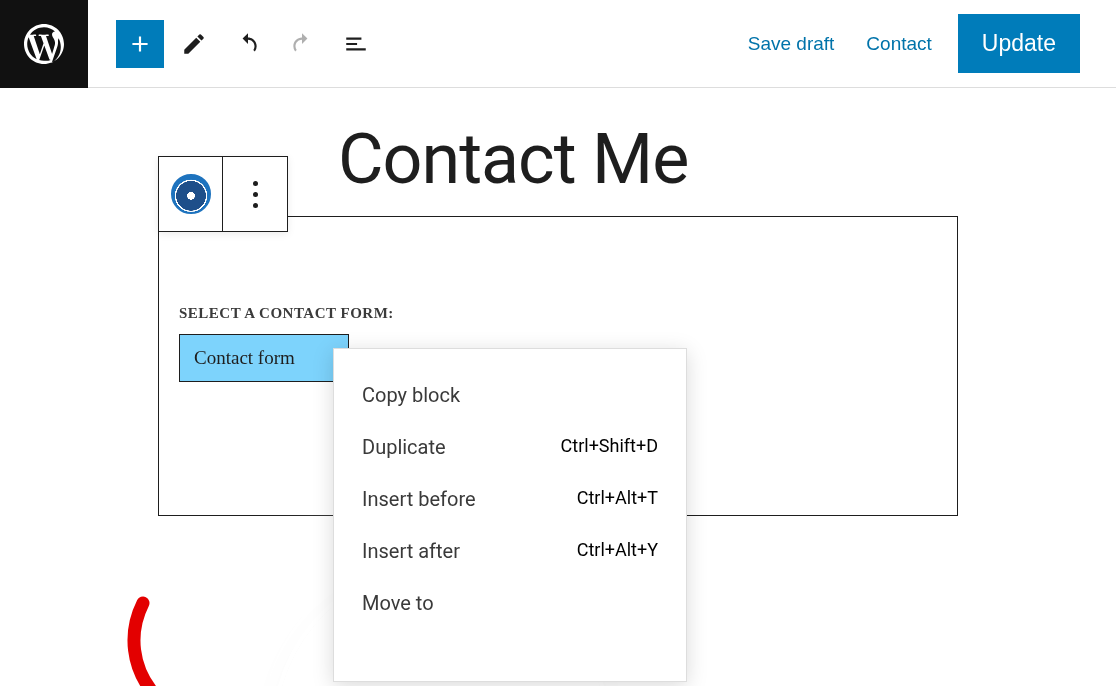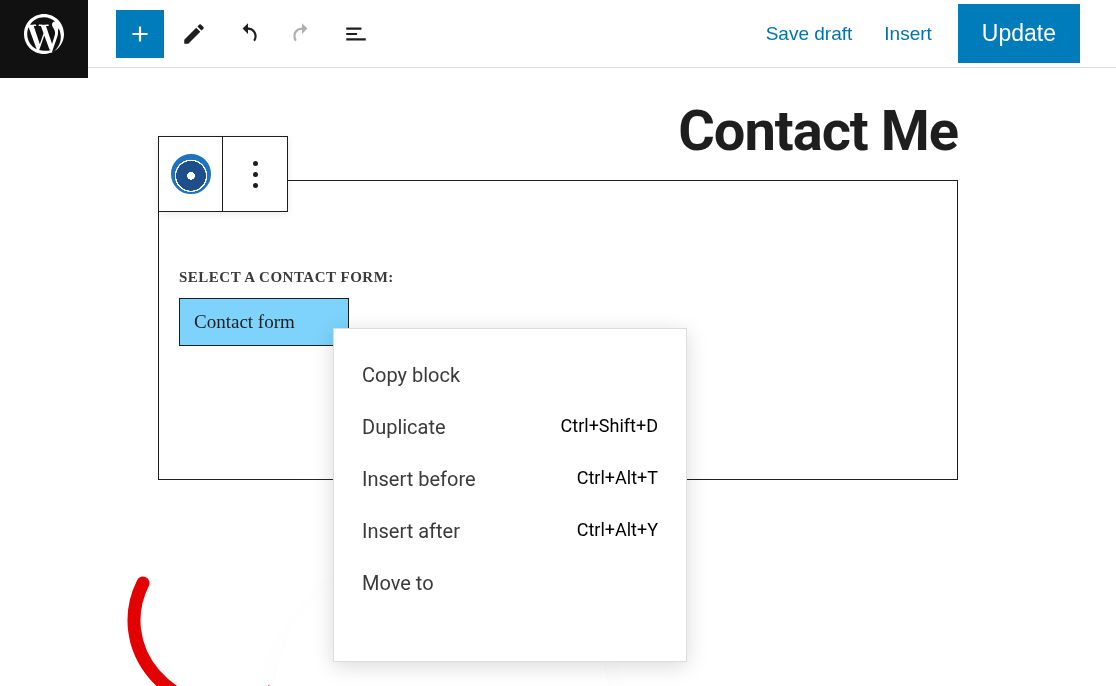--- a/index.html
+++ b/index.html
@@ -15,21 +15,21 @@
     font-size:16px;
     color:#1e1e1e;
     background:#fff;
     width:1116px;
     height:686px;
     overflow:hidden;
     position:relative;
   }
   
   .topbar{
-    height:68px;
+    height:88px;
     display:flex;
     align-items:center;
     border-bottom:1px solid var(--light-border);
     position:relative;
     z-index:20;
     background:#fff;
   }
   .wp-badge{
     width:88px;height:88px;
     background:#111;
@@ -72,25 +72,24 @@
     padding:16px 24px;
     cursor:pointer;
   }
   
   .canvas{
     position:relative;
     padding:30px 158px 0 158px;
     height:598px;
   }
   .page-title{
-    font-size:56px;
-    font-weight:700;
+    font-size:70px;
+    font-weight:400;
     margin:0 0 6px 180px;
     letter-spacing:-1px;
-    text-align:right;
   }
   .block-toolbar{
     position:absolute;
     top:68px;left:158px;
     display:flex;
     border:1px solid var(--border);
     background:#fff;
     box-shadow:0 2px 8px rgba(0,0,0,.08);
     z-index:15;
   }
@@ -203,21 +202,21 @@
         </svg>
     </button>
     <button class="icon-btn">
       <svg viewBox="0 0 24 24">
           <path fill="currentColor" d="M3 6h14v2H3V6zm0 5h10v2H3v-2zm0 5h18v2H3v-2z"></path>
         </svg>
     </button>
   </div>
   <div class="toolbar-right">
     <button class="link-btn">Save draft</button>
-    <button class="link-btn">Insert</button>
+    <button class="link-btn">Contact</button>
     <button class="primary-btn">Update</button>
   </div>
 </div>
 
 <div class="canvas">
 
   <h1 class="page-title">Contact Me</h1>
 
   <div class="block-toolbar">
     <div class="seg">

